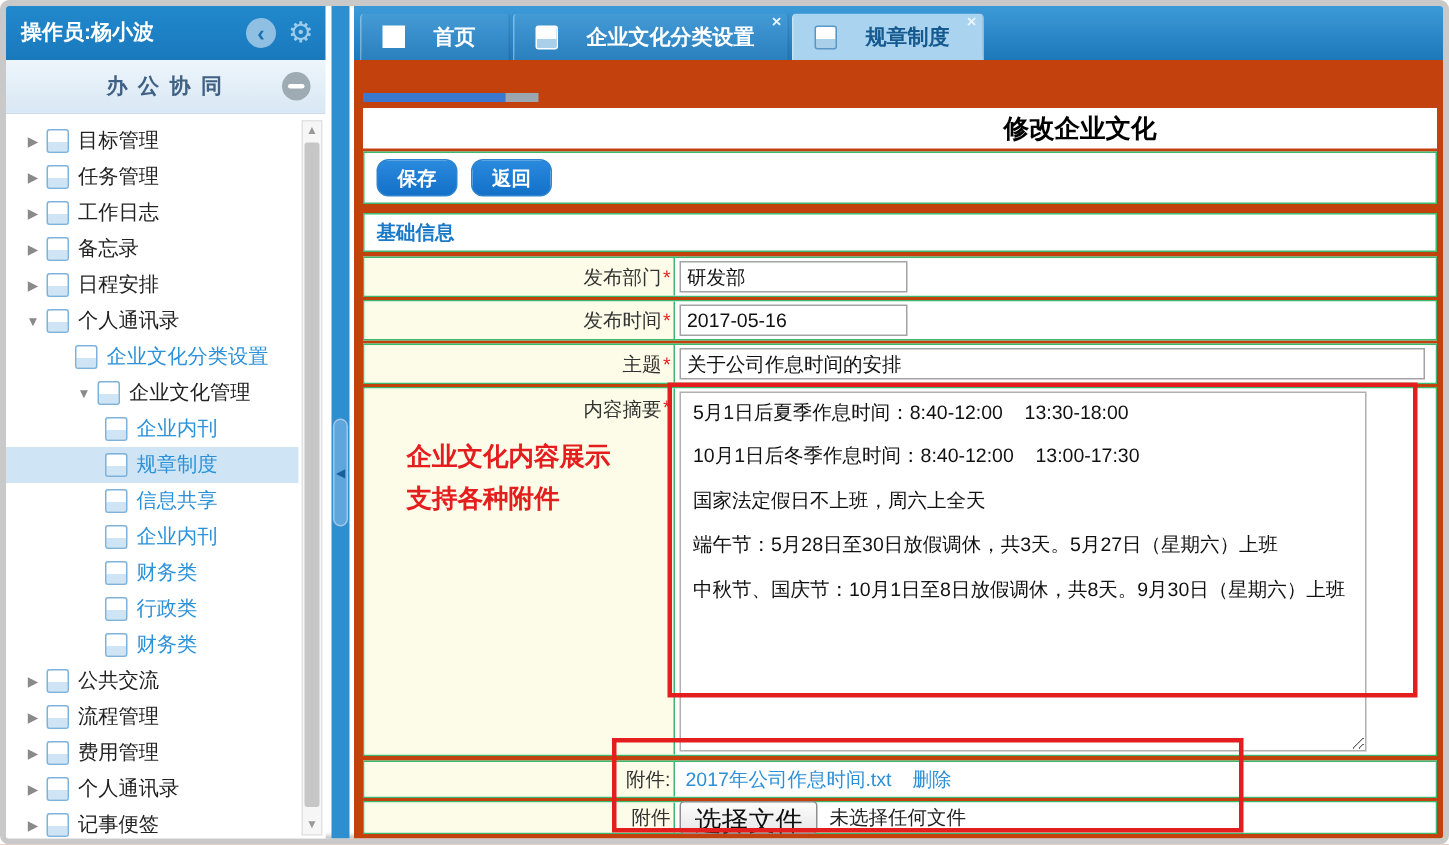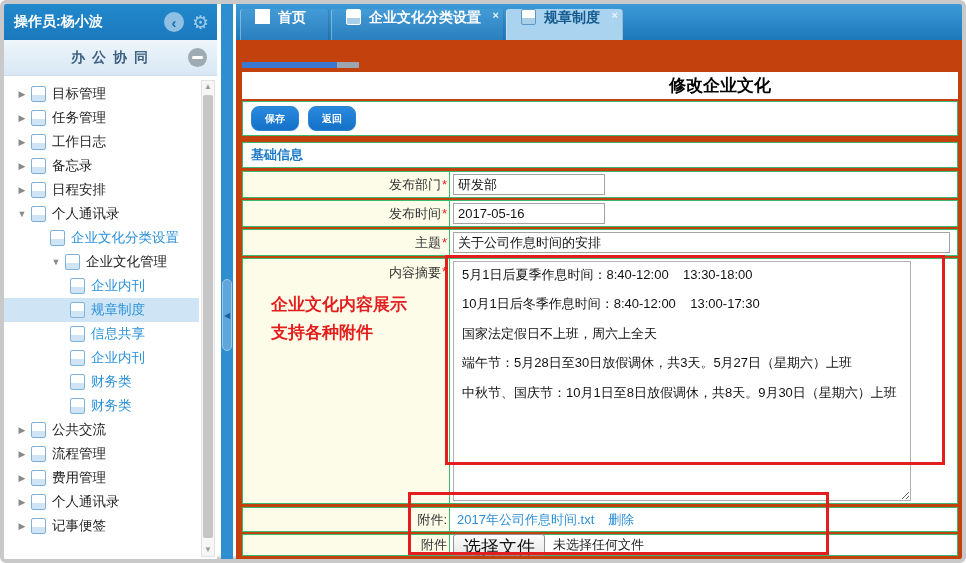--- a/index.html
+++ b/index.html
@@ -38,39 +38,39 @@
   .vscroll .arr.up { top:0; } .vscroll .arr.dn { bottom:0; }
   .vscroll .thumb { position:absolute; left:1px; right:1px; top:14px; bottom:18px; background:#c6c6c6; border-radius:2px; cursor:grab;}
   
   .splitter { width:12px; background:#2e8fd0; position:relative; margin:0 3px 0 4px; flex:0 0 auto; cursor:col-resize;}
   .splitter .handle { position:absolute; top:275px; left:1px; width:10px; height:72px;
     background:#5ea6dc; border:1px solid #9cc8e8; border-radius:5px; display:flex; align-items:center; justify-content:center;}
   .splitter .handle span { color:#1a5f9b; font-size:8px; }
   
   .main-col { flex:1; display:flex; flex-direction:column; min-width:0; }
   .tabbar { height:36px; background:linear-gradient(#3d9ad8,#1d78ba); display:flex; align-items:flex-end; padding-left:4px; flex:0 0 auto;}
-  .tab { height:31px; display:flex; align-items:flex-start; padding:0 22px 0 14px; margin-right:2px; position:relative;
+  .tab { height:31px; display:flex; align-items:center; padding:0 22px 0 14px; margin-right:2px; position:relative;
     font-size:14px; font-weight:bold; color:#ffffff; cursor:pointer; background:rgba(255,255,255,0.06);
-    border-left:1px solid rgba(255,255,255,.35); border-right:1px solid rgba(0,0,0,.12); border-radius:3px 3px 0 0;}
+    border-left:1px solid rgba(255,255,255,.35); border-right:1px solid rgba(0,0,0,.12); border-radius:3px 3px 0 0;gap:11px;}
   .tab.active { background:#a9d3ee; color:#14598f; }
   .tab .home-sq { width:15px; height:15px; background:#ffffff; margin-right:8px; flex:0 0 auto;}
   .tab .doc { margin-right:8px; border-color:#ffffff; background:linear-gradient(#ffffff 55%, #a9cfe9 55%); }
   .tab.active .doc { border-color:#5b97c6; }
   .tab .x { position:absolute; top:1px; right:4px; font-size:11px; font-weight:bold; color:#eaf4fb; cursor:pointer; line-height:1;}
   
   .content { flex:1; background:#c2410c; position:relative; overflow:hidden; padding:0 4px 0 6px;}
   .progress { margin-top:22px; height:6px; display:flex; }
   .progress .p-blue { width:95px; background:#3b78d0; }
   .progress .p-gray { width:22px; background:#9aa6b0; }
   .titlebar { margin-top:4px; height:27px; background:#ffffff; display:flex; align-items:center; }
   .page-title { flex:1; text-align:center; padding-left:240px; font-size:17px; font-weight:bold; color:#000; }
   .grow { background:#ffffff; border:1px solid #3cb96e; }
   .toolbar { margin-top:2px; height:35px; display:flex; align-items:center; }
   .btn { height:25px; padding:0 13px; margin-left:9px; background:linear-gradient(#2a8ade,#1371c8); color:#fff;
-    border:1px solid #2d84cf; border-radius:8px; font-size:10px; font-weight:bold; cursor:pointer; font-family:inherit;}
+    border:1px solid #2d84cf; border-radius:8px; font-size:13px; font-weight:bold; cursor:pointer; font-family:inherit;}
   .btn:first-child { margin-left:8px; }
   .section { margin-top:6px; height:26px; display:flex; align-items:center; padding-left:8px;
     font-size:13px; font-weight:bold; color:#1a7ac8; }
   .frow { margin-top:2px; display:flex; }
   .frow.first { margin-top:3px; }
   .flabel { width:207px; background:#fcfce8; border-right:1px solid #3cb96e; flex:0 0 auto;
     display:flex; justify-content:flex-end; align-items:center; padding:2px 2px 2px 6px; font-size:13px; color:#333; position:relative;}
   .flabel.top { align-items:flex-start; padding-top:5px; }
   .req { color:#e41e1e; margin-left:1px; }
   .fvalue { flex:1; background:#ffffff; display:flex; align-items:center; padding:2px 3px; position:relative;}
@@ -162,20 +162,24 @@
           <div class="titem ind2 link">
             <span class="doc"></span>
             <span class="tlabel">企业内刊</span>
           </div>
           <div class="titem ind2 link">
             <span class="doc"></span>
             <span class="tlabel">财务类</span>
           </div>
           <div class="titem ind2 link">
             <span class="doc"></span>
+            <span class="tlabel">行政类</span>
+          </div>
+          <div class="titem ind2 link">
+            <span class="doc"></span>
             <span class="tlabel">财务类</span>
           </div>
           <div class="titem ind0">
             <span class="tarrow">▶</span>
             <span class="doc"></span>
             <span class="tlabel">公共交流</span>
           </div>
           <div class="titem ind0">
             <span class="tarrow">▶</span>
             <span class="doc"></span>

